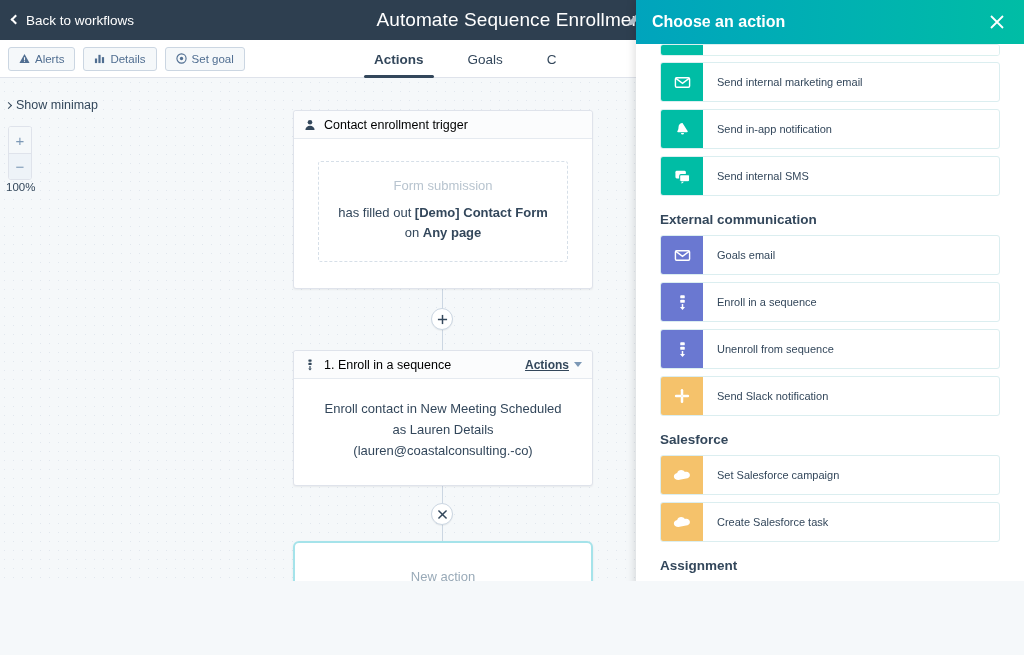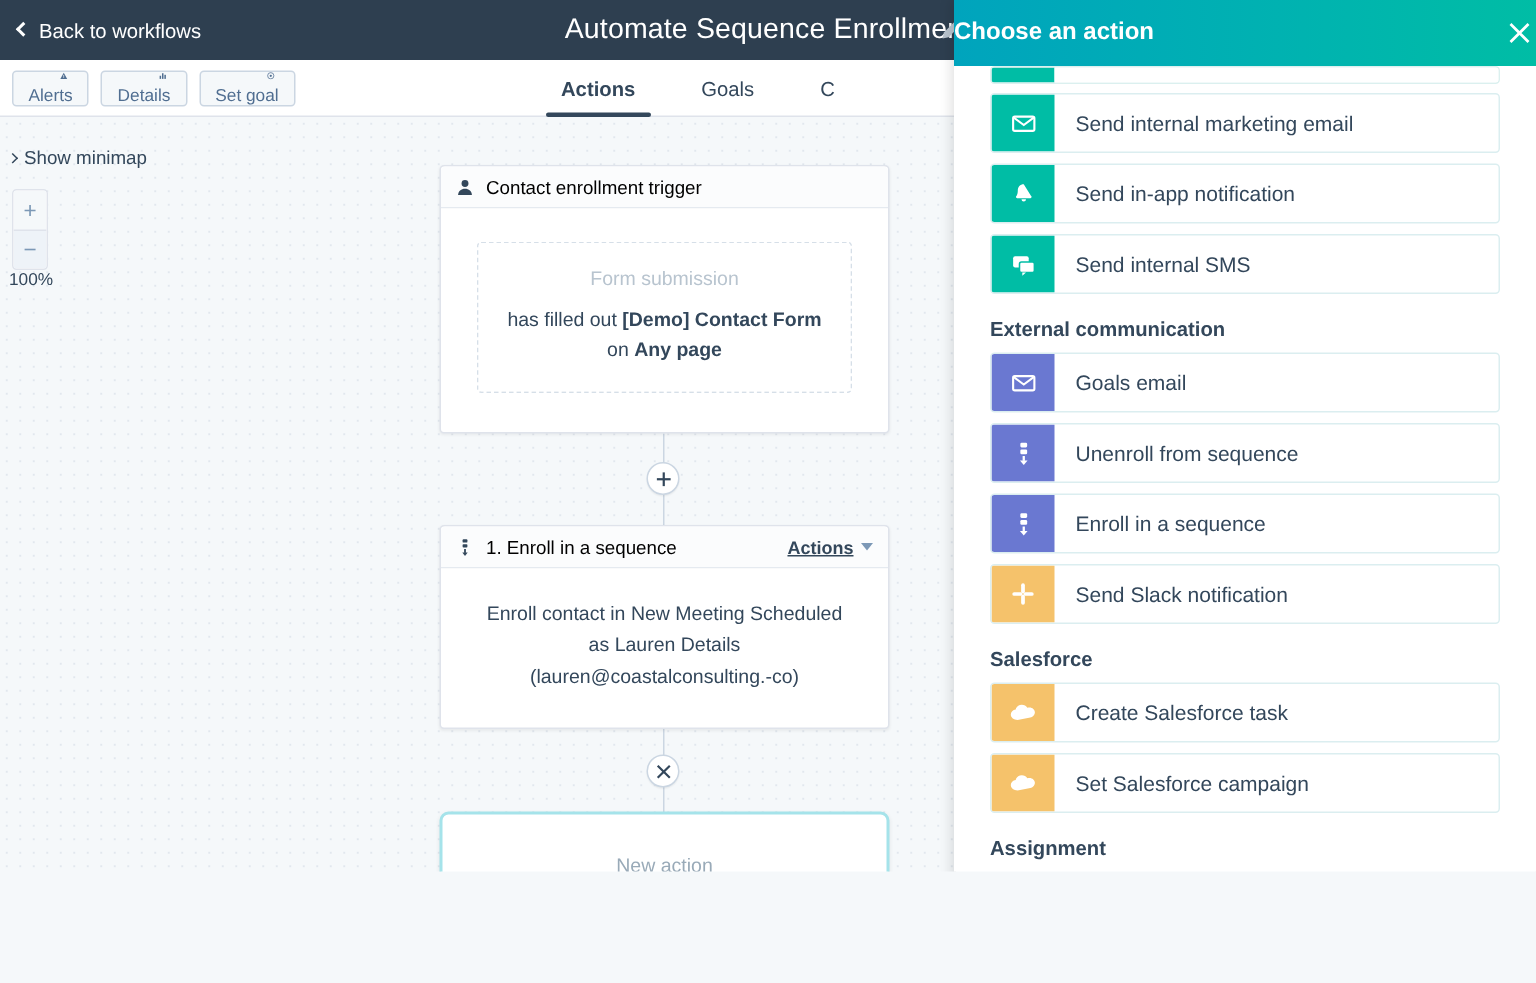--- a/index.html
+++ b/index.html
@@ -38,24 +38,24 @@
   }
 
   
   .subbar {
     position: absolute; top: 40px; left: 0; width: 1024px; height: 38px;
     background: #fff; border-bottom: 1px solid #dfe3eb;
     display: flex; align-items: center;
   }
   .btn-group { display: flex; gap: 8px; margin-left: 8px; }
   .tool-btn {
-    display: flex; align-items: flex-end; gap: 5px;
+    display: flex; align-items: center; gap: 5px;
     height: 24px; padding: 0 10px;
     background: #f5f8fa; border: 1px solid #cbd6e2; border-radius: 3px;
-    font-size: 11.5px; color: #506e91; cursor: pointer; white-space: nowrap; flex-direction: column;
+    font-size: 11.5px; color: #506e91; cursor: pointer; white-space: nowrap;
   }
   .tool-btn svg { display: block; }
 
   .tabs {
     position: absolute; left: 352px; top: 0; height: 38px;
     display: flex; align-items: stretch; gap: 0;
   }
   .tab {
     position: relative; display: flex; align-items: center;
     padding: 0 22px; font-size: 13.5px; color: #33475b; cursor: pointer;
@@ -167,21 +167,21 @@
 
   
   .panel {
     position: absolute; right: 0; top: 0; width: 388px; height: 655px;
     background: #fff; box-shadow: -2px 0 8px rgba(0,0,0,.12);
     display: flex; flex-direction: column; z-index: 20;
   }
   .panel-head {
     height: 44px; flex: 0 0 44px;
     background: linear-gradient(90deg, #00a4bd 0%, #00b3b0 60%, #00bda5 100%);
-    display: flex; align-items: center; padding: 0 0;
+    display: flex; align-items: center; padding: 0 16px;
   }
   .panel-title { font-size: 16px; font-weight: bold; color: #fff; }
   .panel-close {
     margin-left: auto; width: 22px; height: 22px; cursor: pointer;
     display: flex; align-items: center; justify-content: center;
   }
   .panel-body {
     flex: 1 1 auto; overflow: hidden; padding: 0 24px 10px; position: relative;
   }
   .partial-row {
@@ -199,21 +199,21 @@
     display: flex; align-items: stretch; height: 40px;
     border: 1px solid #dbeef0; border-radius: 3px; background: #fff;
     margin-bottom: 7px; cursor: pointer; overflow: hidden;
   }
   .act-row .sw {
     width: 42px; flex: 0 0 42px;
     display: flex; align-items: center; justify-content: center;
   }
   .act-row .lbl {
     display: flex; align-items: center; padding-left: 14px;
-    font-size: 14px; color: #33475b;
+    font-size: 11px; color: #33475b;
   }
   .sw-green { background: #00bda5; }
   .sw-purple { background: #6a78d1; }
   .sw-orange { background: #f5c26b; }
   .sw-pink { background: #f2547d; }
 </style>
 </head>
 <body>
 
 <div class="app">
@@ -415,33 +415,33 @@
 
       <div class="act-row">
         <div class="sw sw-purple">
           <svg width="17" height="17" viewBox="0 0 18 18">
             <rect x="6.6" y="1.2" width="4.8" height="3.3" rx="0.9" fill="#fff"></rect>
             <rect x="6.6" y="6" width="4.8" height="3.3" rx="0.9" fill="#fff"></rect>
             <rect x="8.2" y="10.6" width="1.6" height="3.4" fill="#fff"></rect>
             <path d="M9 17l-2.7-3.3h5.4z" fill="#fff"></path>
           </svg>
         </div>
-        <div class="lbl">Unenroll from sequence</div>
+        <div class="lbl">Enroll in a sequence</div>
       </div>
 
       <div class="act-row">
         <div class="sw sw-purple">
           <svg width="17" height="17" viewBox="0 0 18 18">
             <rect x="6.6" y="1.2" width="4.8" height="3.3" rx="0.9" fill="#fff"></rect>
             <rect x="6.6" y="6" width="4.8" height="3.3" rx="0.9" fill="#fff"></rect>
             <rect x="8.2" y="10.6" width="1.6" height="3.4" fill="#fff"></rect>
             <path d="M9 17l-2.7-3.3h5.4z" fill="#fff"></path>
           </svg>
         </div>
-        <div class="lbl">Enroll in a sequence</div>
+        <div class="lbl">Unenroll from sequence</div>
       </div>
 
 
       <div class="act-row">
         <div class="sw sw-orange">
           <svg width="16" height="16" viewBox="0 0 18 18">
             <rect x="7.6" y="1" width="2.8" height="7.6" rx="1.4" fill="#fff"></rect>
             <rect x="7.6" y="9.4" width="2.8" height="7.6" rx="1.4" fill="#fff"></rect>
             <rect x="1" y="7.6" width="7.6" height="2.8" rx="1.4" fill="#fff"></rect>
             <rect x="9.4" y="7.6" width="7.6" height="2.8" rx="1.4" fill="#fff"></rect>
@@ -451,30 +451,30 @@
       </div>
 
       <div class="group-title">Salesforce</div>
 
       <div class="act-row">
         <div class="sw sw-orange">
           <svg width="19" height="14" viewBox="0 0 22 14">
             <path d="M6.2 12.8C3.4 12.8 1 11 1 8.6c0-2 1.6-3.7 3.8-4 .5-2 2.4-3.5 4.7-3.5 1.8 0 3.4.9 4.3 2.3.5-.2 1-.3 1.6-.3 2.3 0 4.2 1.7 4.2 3.8 0 2.3-2 4.1-4.5 4.1z" fill="#fff"></path>
           </svg>
         </div>
-        <div class="lbl">Create Salesforce task</div>
+        <div class="lbl">Set Salesforce campaign</div>
       </div>
 
       <div class="act-row">
         <div class="sw sw-orange">
           <svg width="19" height="14" viewBox="0 0 22 14">
             <path d="M6.2 12.8C3.4 12.8 1 11 1 8.6c0-2 1.6-3.7 3.8-4 .5-2 2.4-3.5 4.7-3.5 1.8 0 3.4.9 4.3 2.3.5-.2 1-.3 1.6-.3 2.3 0 4.2 1.7 4.2 3.8 0 2.3-2 4.1-4.5 4.1z" fill="#fff"></path>
           </svg>
         </div>
-        <div class="lbl">Set Salesforce campaign</div>
+        <div class="lbl">Create Salesforce task</div>
       </div>
 
       <div class="group-title">Assignment</div>
 
       <div class="act-row">
         <div class="sw sw-pink">
           <svg width="18" height="18" viewBox="0 0 18 18">
             <path d="M14.5 9a5.5 5.5 0 11-1.9-4.2" fill="none" stroke="#fff" stroke-width="1.6"></path>
             <path d="M15.4 1.8v3.6h-3.6z" fill="#fff"></path>
             <circle cx="8.2" cy="7.3" r="1.7" fill="#fff"></circle>

